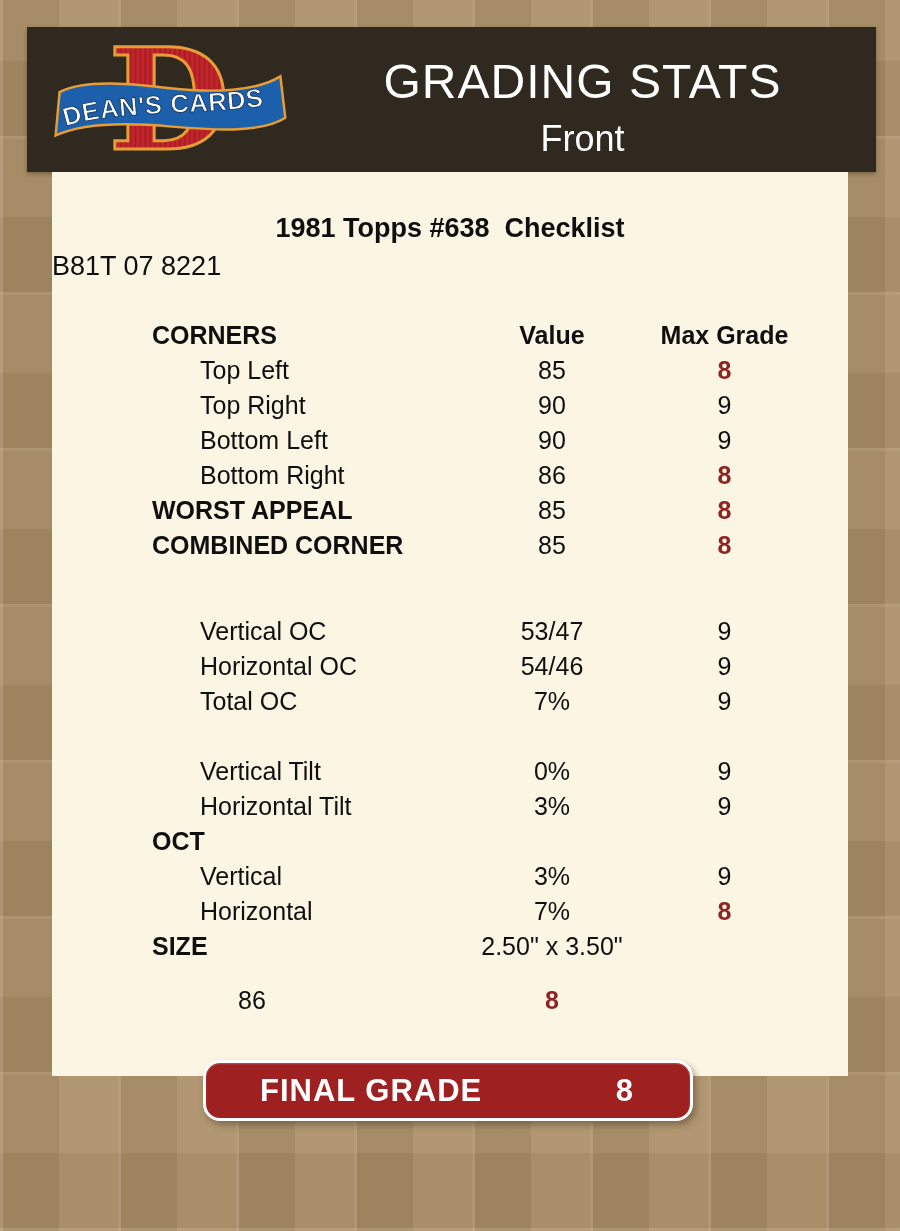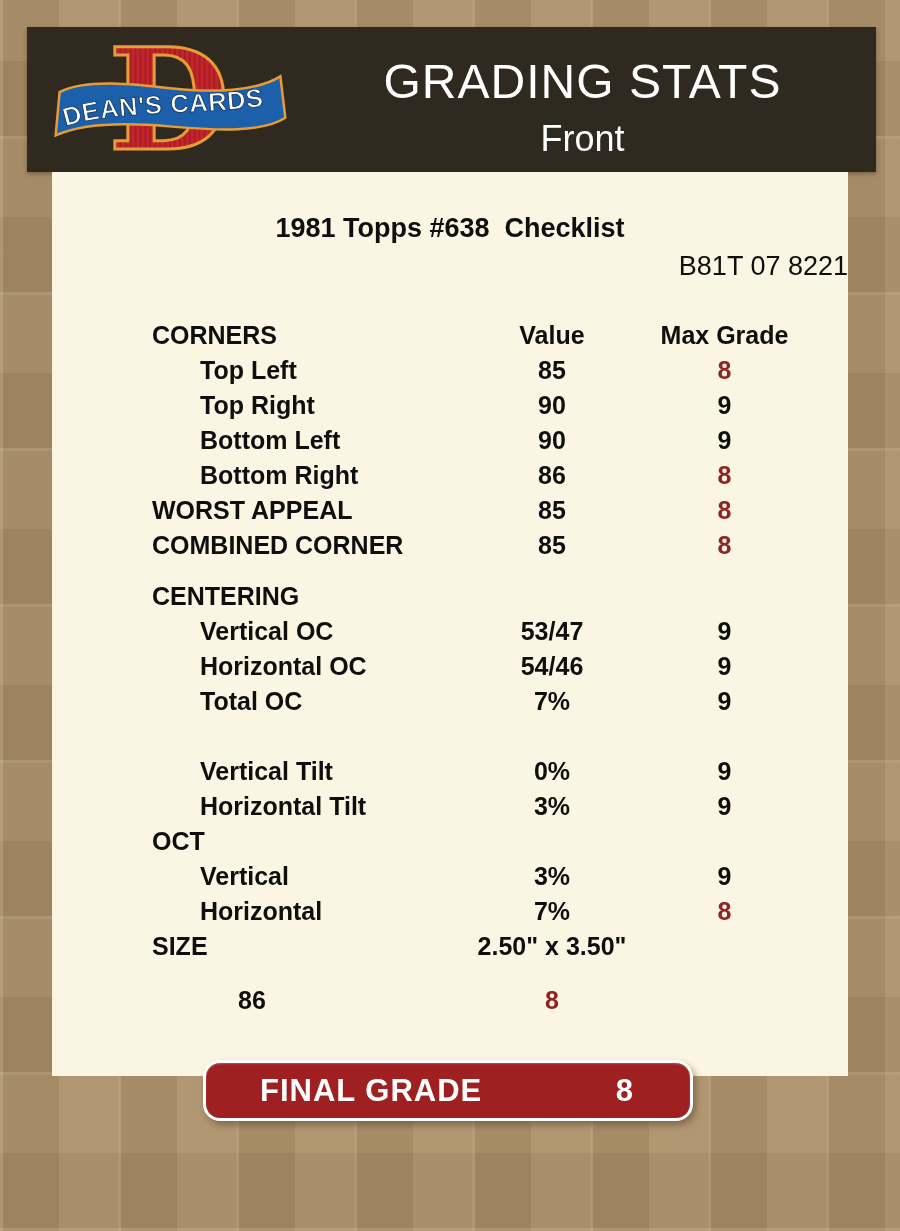--- a/index.html
+++ b/index.html
@@ -28,24 +28,24 @@
   .header-subtitle{margin-top:9px;font-size:36px;line-height:42px;font-weight:400;}
   .panel{
     position:absolute;left:52px;top:172px;width:796px;height:904px;
     background:var(--panel-bg);
     color:#0f0f0f;
   }
   .card-title{
     margin-top:40px;text-align:center;font-weight:700;font-size:27px;line-height:33px;
     white-space:pre;
   }
-  .card-serial{margin-top:3px;text-align:right;font-size:27px;line-height:36px;}
+  .card-serial{margin-top:3px;text-align:left;font-size:27px;line-height:36px;}
   .stats-table{margin-top:34px;}
   .trow{display:grid;grid-template-columns:400px 200px 145px 1fr;height:35px;line-height:35px;font-size:25px;}
-  .cell{overflow:visible;white-space:nowrap;font-weight:bold;}
+  .cell{overflow:visible;white-space:nowrap;}
   .cell.label{padding-left:100px;}
   .cell.label.ind{padding-left:148px;}
   .cell.value{text-align:center;}
   .cell.grade{text-align:center;}
   .b{font-weight:700;}
   .red{color:var(--grade-red);}
   .spacer{width:100%;}
   .final-grade-button{
     position:absolute;left:151px;top:888px;width:490px;height:61px;
     background:var(--accent-red);
@@ -116,21 +116,20 @@
         <div class="cell value">85</div>
         <div class="cell grade b red">8</div>
       </div>
       <div class="trow">
         <div class="cell label b">COMBINED CORNER</div>
         <div class="cell value">85</div>
         <div class="cell grade b red">8</div>
       </div>
       <div class="spacer" style="height: 16px;"></div>
       <div class="trow">
-        <div class="cell label b">CENTERING</div>
         <div class="cell value"></div>
         <div class="cell grade"></div>
       </div>
       <div class="trow">
         <div class="cell label ind">Vertical OC</div>
         <div class="cell value">53/47</div>
         <div class="cell grade">9</div>
       </div>
       <div class="trow">
         <div class="cell label ind">Horizontal OC</div>

